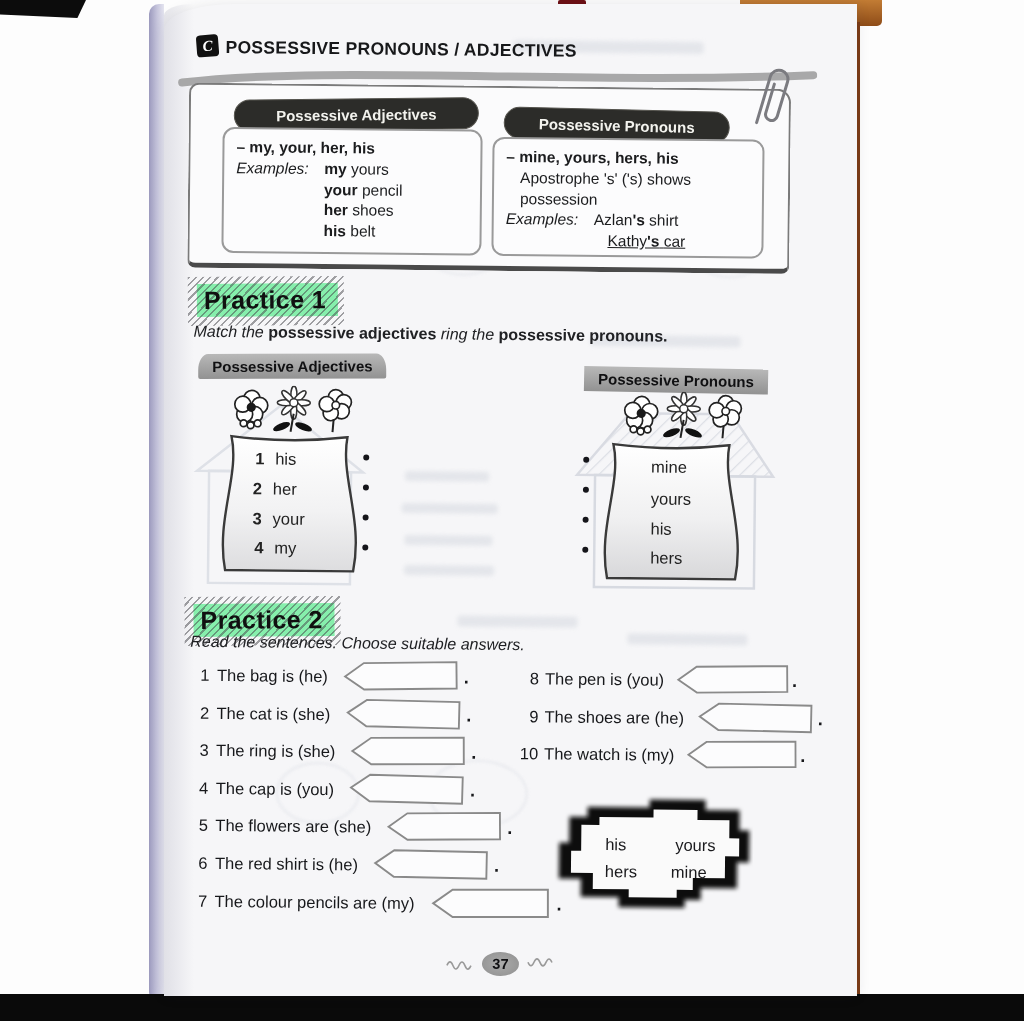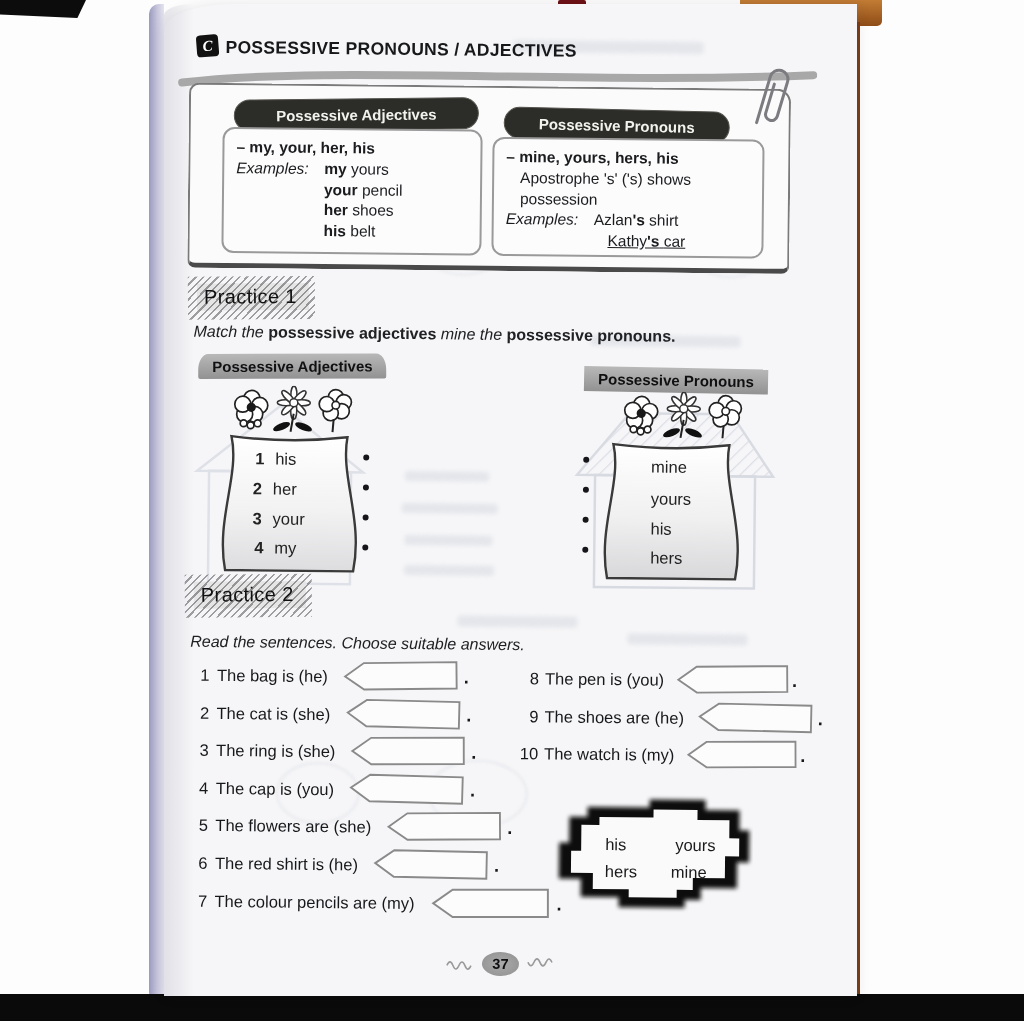--- a/index.html
+++ b/index.html
@@ -47,22 +47,22 @@
   .subbox{position:absolute;border:2px solid #9a9a9a;border-radius:12px;background:#fcfcfd;
     font-size:15.5px;line-height:1.34;padding:8px 10px 6px 12px;}
   .subbox.l{left:60px;top:126px;width:234px;height:108px;}
   .subbox.r{left:330px;top:133px;width:246px;height:101px;}
   .bld{font-weight:bold;} .itl{font-style:italic;}
   .exrow{display:flex;}
   .exlabel{width:88px;font-style:italic;flex:none;}
   .paperclip{position:absolute;left:588px;top:56px;width:40px;height:72px;transform:rotate(16deg);}
 
   
-  .plabel{position:absolute;display:inline-block;background:#e5e5e5;padding:2px 12px 2px 7px;
-    font-weight:normal;font-size:20px;letter-spacing:.4px;color:#101010;transform:rotate(-1deg);}
+  .plabel{position:absolute;display:inline-block;background:#86efac;padding:2px 12px 2px 7px;
+    font-weight:bold;font-size:25px;letter-spacing:.4px;color:#101010;transform:rotate(-1deg);}
   .plabel::before{content:"";position:absolute;left:-9px;top:-7px;right:-6px;bottom:-9px;z-index:-1;
     background:repeating-linear-gradient(135deg,rgba(70,70,75,.5) 0 1.6px,rgba(0,0,0,0) 1.6px 5.2px);}
   .instr{position:absolute;font-size:16px;color:#202124;}
   .gtitle{position:absolute;background:linear-gradient(#b8b8b8,#929292);color:#101012;font-weight:bold;
     font-size:15px;padding:4px 14px;display:inline-block;}
   .gtitle.l{left:38px;top:352px;border-radius:10px 10px 2px 2px/16px 16px 2px 2px;transform:rotate(-.8deg);}
   .gtitle.r{left:424px;top:362px;transform:rotate(.5deg);}
 
   
   .vase-wrap{position:absolute;width:180px;height:206px;}
@@ -175,21 +175,21 @@
       <span style="padding-left:14px;text-decoration:underline;"><span>Kathy</span><span class="bld">'s</span>&nbsp;<span>car</span></span>
     </div>
   </div>
 
   <svg class="paperclip" viewBox="0 0 40 70">
     <path d="M13,62 L13,14 a9,9 0 0 1 18,0 L31,50 a6,6 0 0 1 -12,0 L19,20" fill="none" stroke="#7b7b80" stroke-width="3" stroke-linecap="round"></path>
   </svg>
 
   <div class="plabel" style="left:36px;top:282px;">Practice 1</div>
   <div class="instr" style="left:33px;top:322px;">
-    <span class="itl">Match the </span><span class="bld">possessive adjectives</span><span class="itl"> mine the </span><span class="bld">possessive pronouns</span><span class="bld">.</span>
+    <span class="itl">Match the </span><span class="bld">possessive adjectives</span><span class="itl"> ring the </span><span class="bld">possessive pronouns</span><span class="bld">.</span>
   </div>
   <div class="gtitle l">Possessive Adjectives</div>
   <div class="gtitle r">Possessive Pronouns</div>
 
   <div class="vase-wrap" style="left:48px;top:384px;">
     <svg class="flowers" style="left:22px;top:0;" viewBox="0 0 130 48">
       <g stroke="#222" stroke-width="1.7" fill="#fff">
         <circle cx="22" cy="13" r="8"></circle>
             <circle cx="30" cy="20" r="8"></circle>
             <circle cx="25" cy="29" r="8"></circle>
@@ -318,21 +318,21 @@
           <span>yours</span>
         </div>
     <div class="vase-item" style="left:58px;top:130px;">
           <span>his</span>
         </div>
     <div class="vase-item" style="left:58px;top:159px;">
           <span>hers</span>
         </div>
   </div>
 
-  <div class="plabel" style="left:36px;top:580px;">Practice 2</div>
+  <div class="plabel" style="left:36px;top:602px;">Practice 2</div>
   <div class="instr itl" style="left:33px;top:632px;">Read the sentences. Choose suitable answers.</div>
 
   <div class="p2row" style="left:36px;top:656px;">
     <span class="num">1</span>
     <span class="stext">The bag is (he)</span>
     <svg class="blank" width="128" height="34" viewBox="0 0 130 36" style="transform:rotate(-1.2deg);">
           <polygon points="8,17 28,3 126,3 126,31 28,31" fill="#fcfcfd" stroke="#8a8a8a" stroke-width="2"></polygon>
         </svg>
     <span class="endp">.</span>
   </div>

